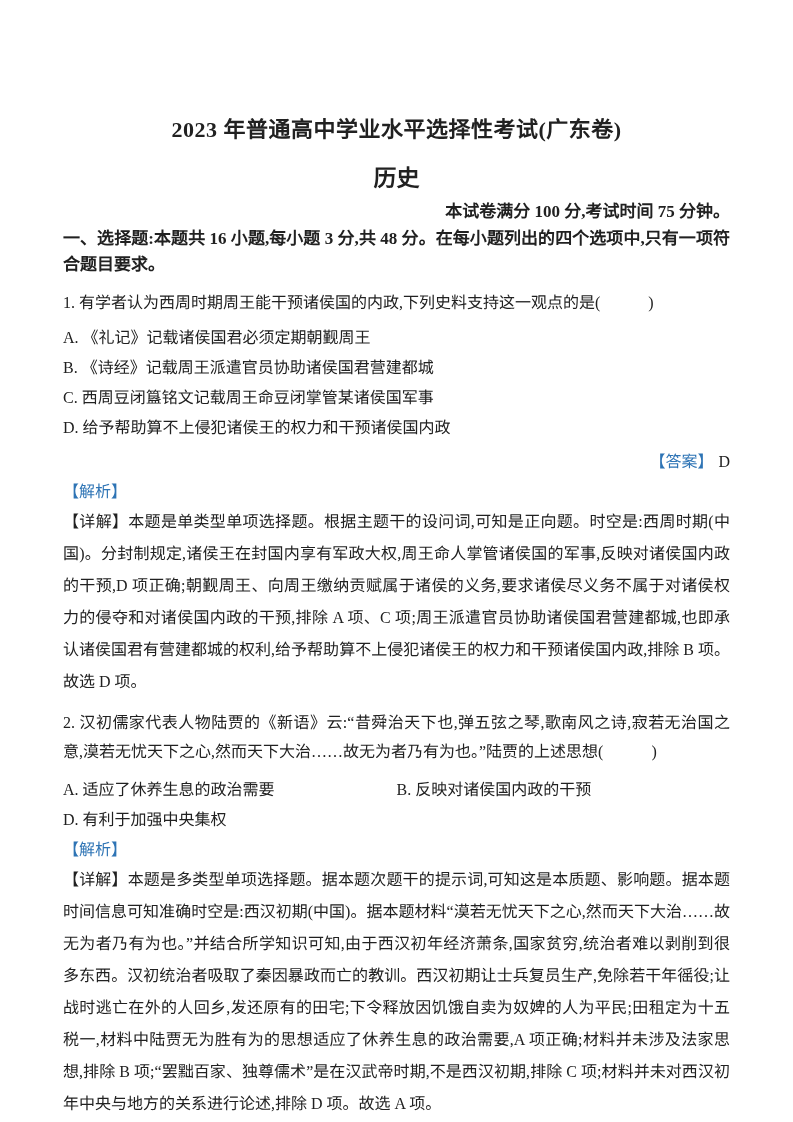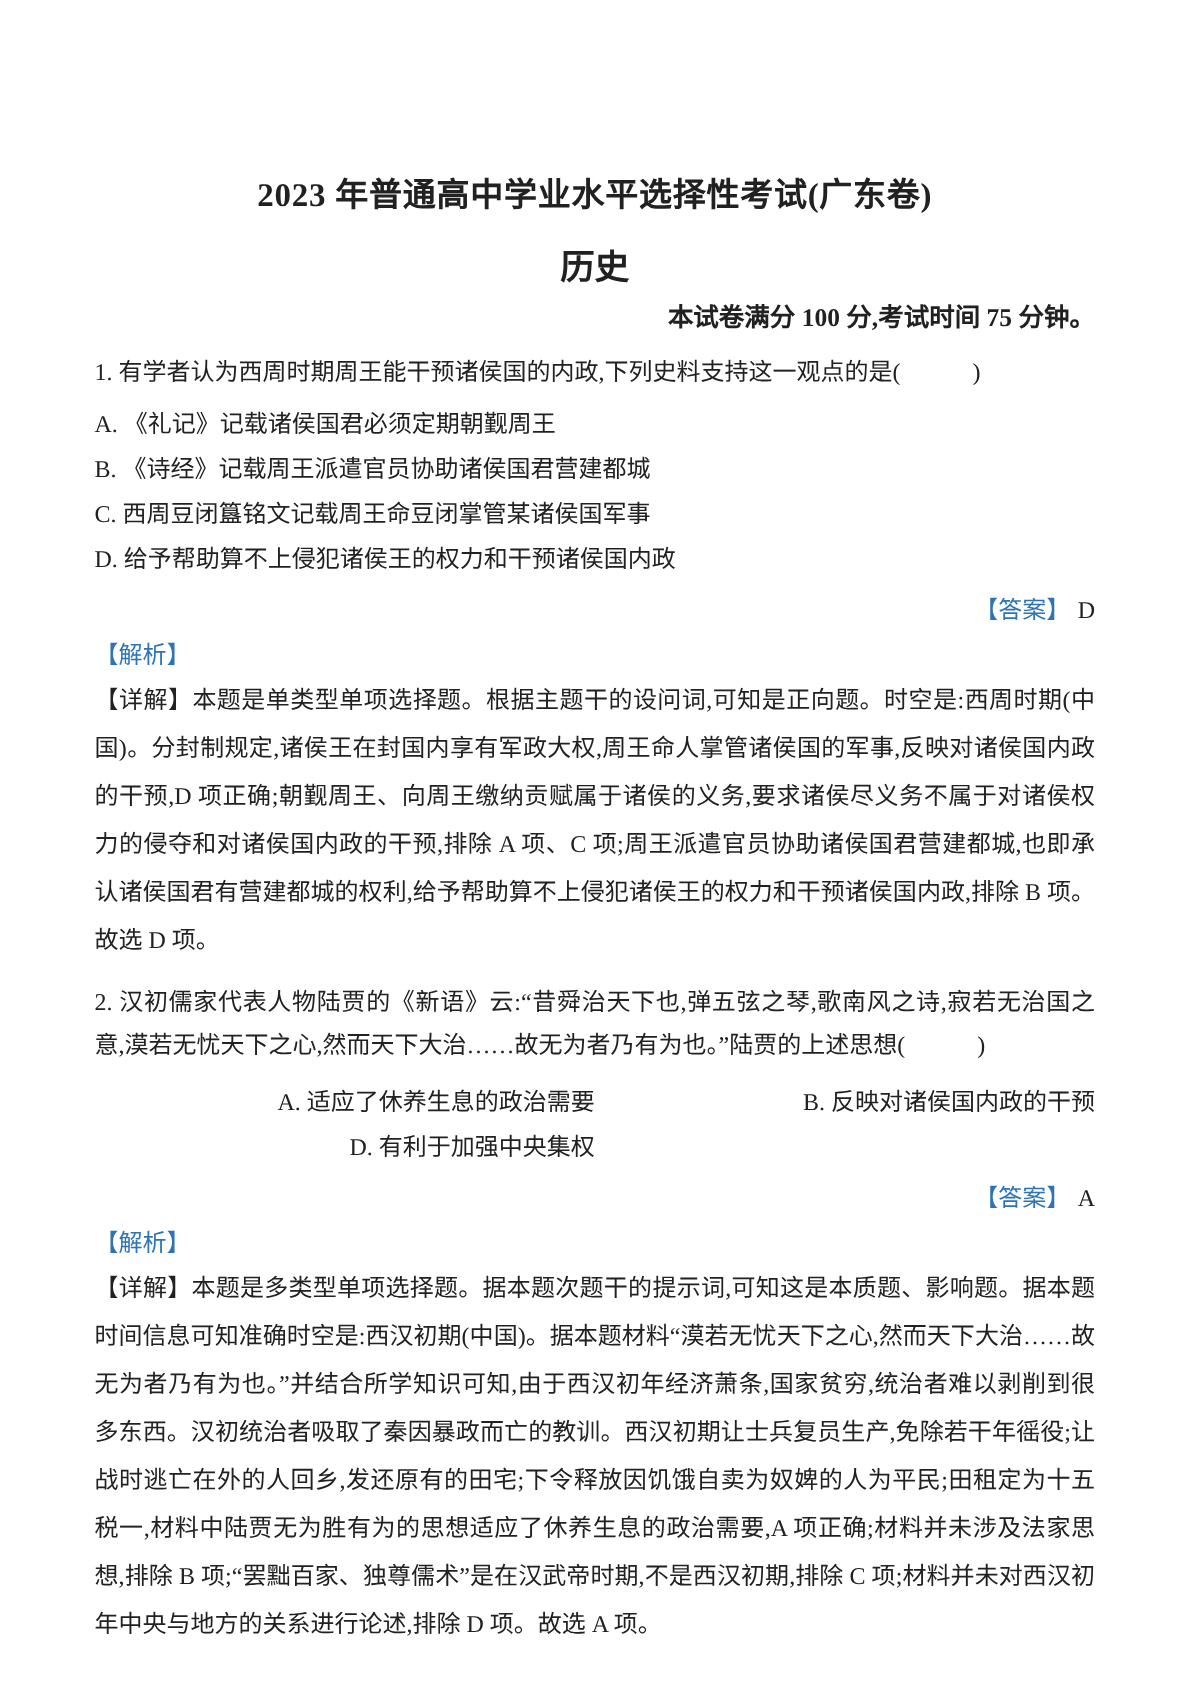--- a/index.html
+++ b/index.html
@@ -54,21 +54,20 @@
   }
   .option {
     font-size: 16px;
     line-height: 19px;
     margin-top: 11px;
   }
   .options-grid {
     display: grid;
     grid-template-columns: 1fr 1fr;
     margin-top: 3px;
-    text-align: right;
   }
   .options-grid .option { margin-top: 11px; }
   .answer-line {
     font-size: 16px;
     line-height: 19px;
     margin-top: 15px;
     text-align: right;
   }
   .analysis-line {
     font-size: 16px;
@@ -86,20 +85,21 @@
   .question-block { margin-top: 10px; }
 </style>
 </head>
 <body>
 
 <div class="page">
 
   <h1 class="exam-title">2023 年普通高中学业水平选择性考试(广东卷)</h1>
   <h2 class="exam-subject">历史</h2>
   <p class="exam-info">本试卷满分 100 分,考试时间 75 分钟。</p>
+  <p class="section-header">一、选择题:本题共 16 小题,每小题 3 分,共 48 分。在每小题列出的四个选项中,只有一项符合题目要求。</p>
 
   <div class="question-block">
     <p class="stem">1. 有学者认为西周时期周王能干预诸侯国的内政,下列史料支持这一观点的是(　　　)</p>
     <p class="option">A. 《礼记》记载诸侯国君必须定期朝觐周王</p>
     <p class="option">B. 《诗经》记载周王派遣官员协助诸侯国君营建都城</p>
     <p class="option">C. 西周豆闭簋铭文记载周王命豆闭掌管某诸侯国军事</p>
     <p class="option">D. 给予帮助算不上侵犯诸侯王的权力和干预诸侯国内政</p>
     <p class="answer-line">
       <span class="blue-label">【答案】</span><span class="answer-letter">D</span>
     </p>
@@ -111,23 +111,20 @@
     </p>
   </div>
 
   <div class="question-block">
     <p class="stem">2. 汉初儒家代表人物陆贾的《新语》云:“昔舜治天下也,弹五弦之琴,歌南风之诗,寂若无治国之意,漠若无忧天下之心,然而天下大治……故无为者乃有为也。”陆贾的上述思想(　　　)</p>
     <div class="options-grid">
       <p class="option">A. 适应了休养生息的政治需要</p>
       <p class="option">B. 反映对诸侯国内政的干预</p>
       <p class="option">D. 有利于加强中央集权</p>
     </div>
-    <p class="answer-line">
-      <span class="blue-label">【答案】</span><span class="answer-letter">A</span>
-    </p>
     <p class="analysis-line">
       <span class="blue-label">【解析】</span>
     </p>
     <p class="detail">
       <span>【详解】</span><span>本题是多类型单项选择题。据本题次题干的提示词,可知这是本质题、影响题。据本题时间信息可知准确时空是:西汉初期(中国)。据本题材料“漠若无忧天下之心,然而天下大治……故无为者乃有为也。”并结合所学知识可知,由于西汉初年经济萧条,国家贫穷,统治者难以剥削到很多东西。汉初统治者吸取了秦因暴政而亡的教训。西汉初期让士兵复员生产,免除若干年徭役;让战时逃亡在外的人回乡,发还原有的田宅;下令释放因饥饿自卖为奴婢的人为平民;田租定为十五税一,材料中陆贾无为胜有为的思想适应了休养生息的政治需要,A 项正确;材料并未涉及法家思想,排除 B 项;“罢黜百家、独尊儒术”是在汉武帝时期,不是西汉初期,排除 C 项;材料并未对西汉初年中央与地方的关系进行论述,排除 D 项。故选 A 项。</span>
     </p>
   </div>
 
 </div>
 

